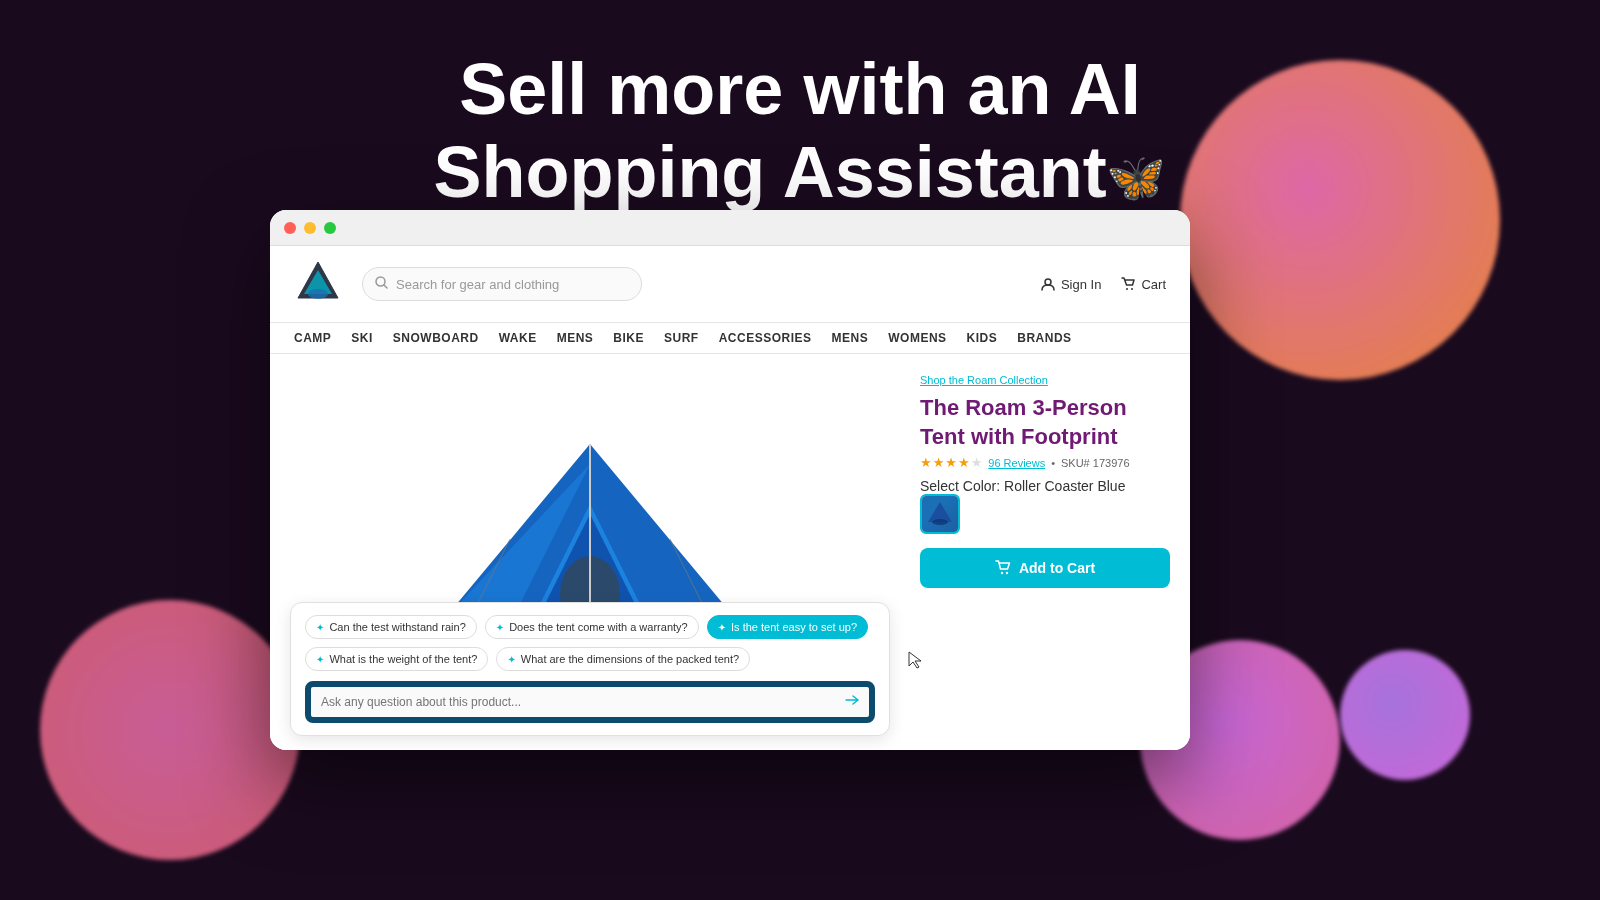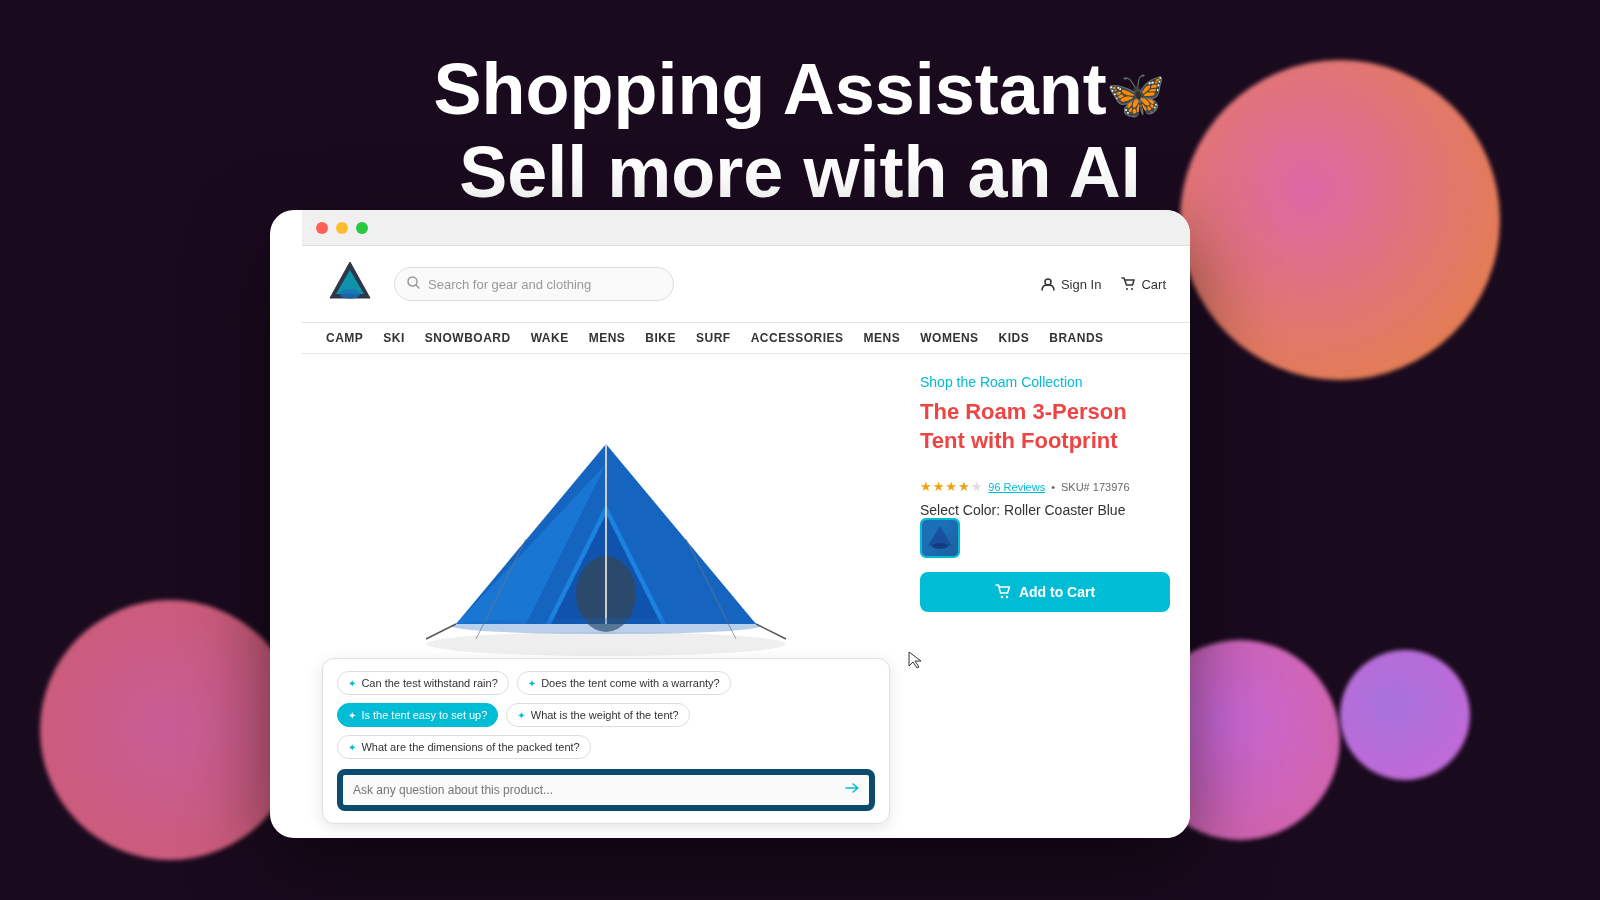--- a/index.html
+++ b/index.html
@@ -60,27 +60,26 @@
       color: #ffffff;
       line-height: 1.15;
     }
 
     
     .browser-window {
       position: absolute;
       top: 210px;
       left: 270px;
       width: 920px;
-      height: 628px;
+      height: 540px;
       background: #fff;
-      border-radius: 24px;
+      border-radius: 16px;
       box-shadow: 0 30px 80px rgba(0,0,0,0.5);
       overflow: hidden;
       z-index: 5;
-      padding-left: 32px;
     }
 
     
     .browser-chrome {
       background: #f0f0f0;
       height: 36px;
       display: flex;
       align-items: center;
       padding: 0 14px;
       gap: 8px;
@@ -260,31 +259,32 @@
     }
 
     
     .product-detail-section {
       width: 280px;
       padding: 20px 20px 20px 10px;
       flex-shrink: 0;
     }
     .collection-link {
       color: #00bcd4;
-      font-size: 14px;
+      font-size: 11px;
+      text-decoration: underline;
       cursor: pointer;
       display: block;
       margin-bottom: 8px;
     }
     .product-title {
       font-size: 22px;
       font-weight: 700;
-      color: #ef4444;
+      color: #701a75;
       line-height: 1.3;
-      margin-bottom: 24px;
+      margin-bottom: 4px;
     }
     .rating-row {
       display: flex;
       align-items: center;
       gap: 6px;
       margin-bottom: 8px;
     }
     .stars {
       display: flex;
       gap: 1px;
@@ -357,24 +357,24 @@
 </head>
 <body>
 
 <div class="blob blob-top-right"></div>
 <div class="blob blob-bottom-right-1"></div>
 <div class="blob blob-bottom-right-2"></div>
 <div class="blob blob-bottom-left"></div>
 
 <div class="hero-text">
   <div class="hero-title">
+    <div>Sell more with an AI</div>
     <div>
       <span>Shopping Assistant</span><span style="font-size:48px; vertical-align:middle;">🦋</span>
     </div>
-    <div>Sell more with an AI</div>
   </div>
 </div>
 
 <div class="browser-window">
 
   <div class="browser-chrome">
     <div class="dot dot-red"></div>
     <div class="dot dot-yellow"></div>
     <div class="dot dot-green"></div>
   </div>

